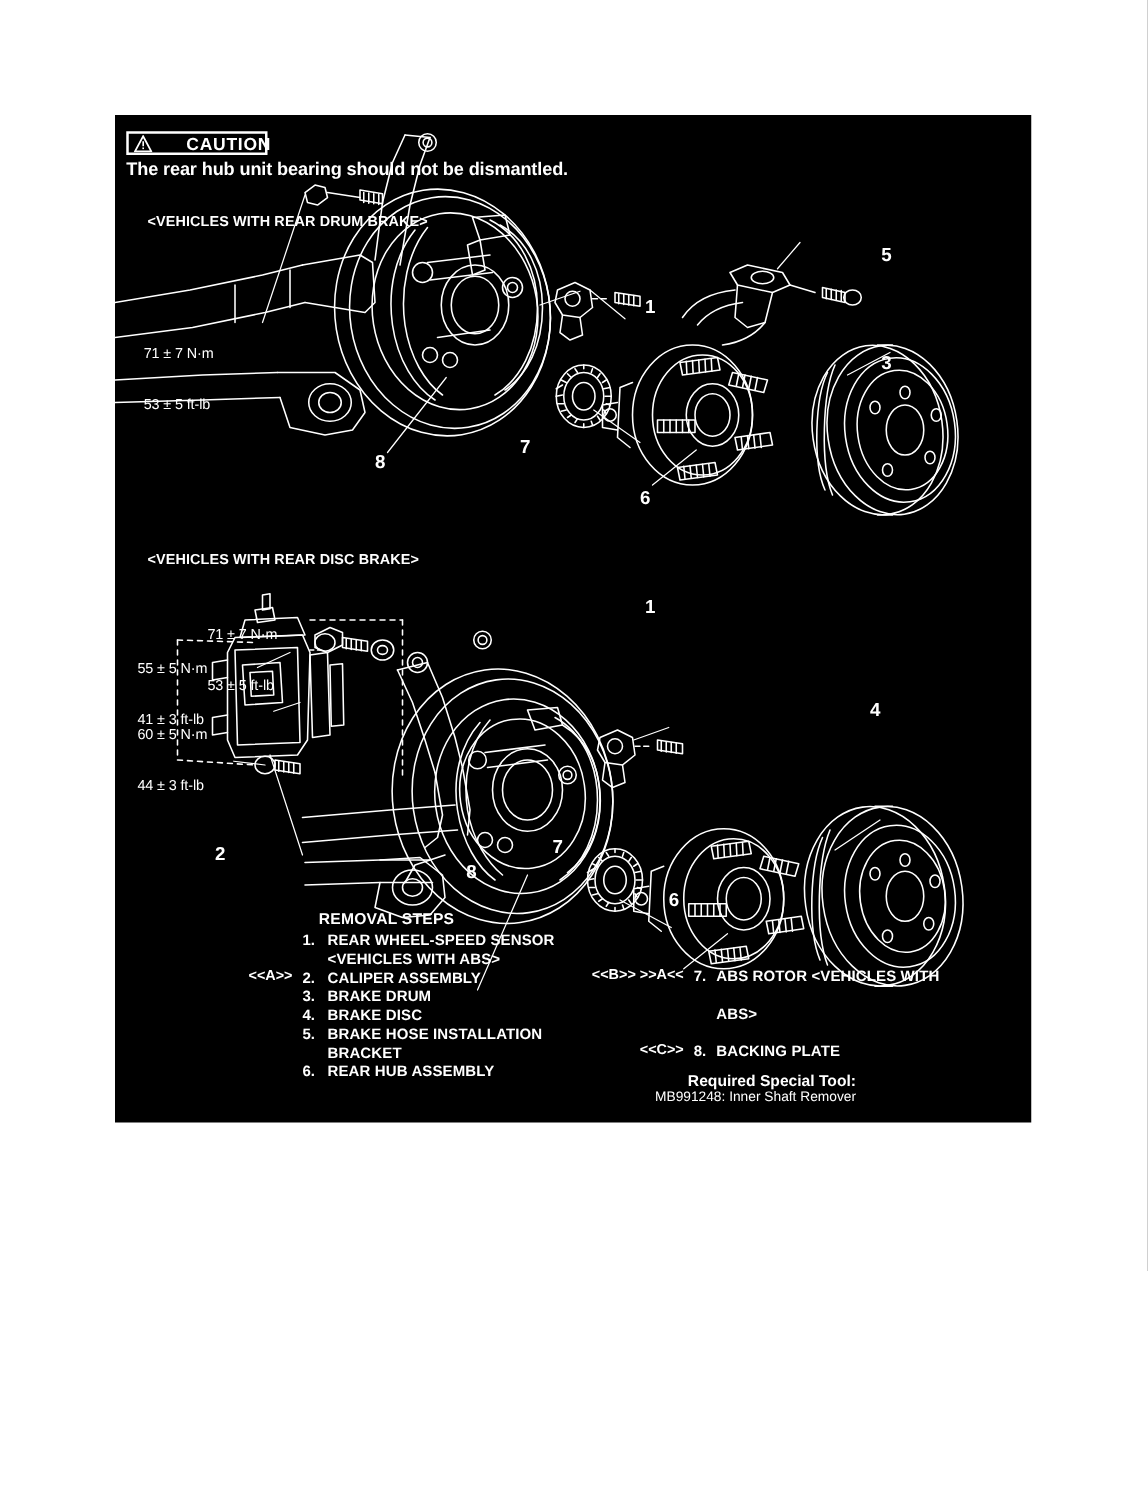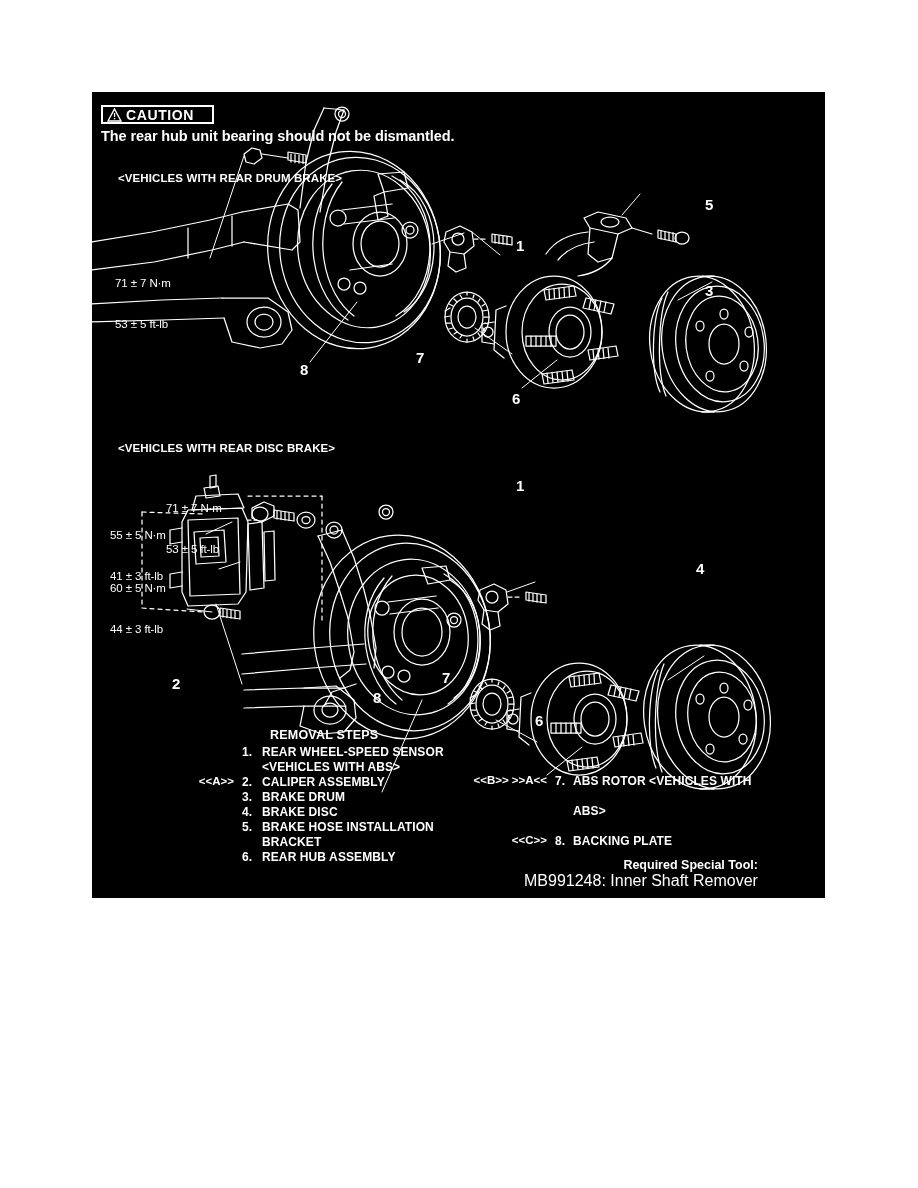--- a/index.html
+++ b/index.html
@@ -41,20 +41,21 @@
     position: absolute;
     left: 9px;
     top: 13px;
     height: 19px;
     border: 2px solid #ffffff;
     display: flex;
     align-items: center;
     padding: 0 6px 0 4px;
     box-sizing: border-box;
     width: 113px;
+    gap: 23px;
   }
   #caution-label {
     font-size: 14px;
     font-weight: bold;
     color: #ffffff;
     letter-spacing: 0.6px;
     margin-left: 4px;
   }
   .warn-tri { display: block; }
   #caution-text {
@@ -101,21 +102,21 @@
     font-size: 12px;
     font-weight: bold;
     letter-spacing: 0.1px;
   }
   .tool-title {
     font-size: 12.5px;
     font-weight: bold;
     text-align: right;
   }
   .tool-text {
-    font-size: 16px;
+    font-size: 11px;
   }
   svg { display: block; }
   #art { position: absolute; left: 0; top: 0; }
 </style>
 </head>
 <body>
 
 <div id="page">
 
   <div id="panel">
@@ -480,21 +481,21 @@
     <div class="txt num" style="left:324px; top:257px;">7</div>
     <div class="txt num" style="left:420px; top:298px;">6</div>
 
     <div class="txt num" style="left:424px; top:385px;">1</div>
     <div class="txt num" style="left:80px; top:583px;">2</div>
     <div class="txt num" style="left:604px; top:468px;">4</div>
     <div class="txt num" style="left:281px; top:597px;">8</div>
     <div class="txt num" style="left:350px; top:577px;">7</div>
     <div class="txt num" style="left:443px; top:620px;">6</div>
 
-    <div style="position:absolute; left:178px; top:636px;text-align:right;">
+    <div style="position:absolute; left:163px; top:636px;text-align:right;">
       <div class="steps-title">REMOVAL STEPS</div>
     </div>
 
     <div style="position:absolute; left:70px; top:653px; width:300px;">
       <div style="display:grid; grid-template-columns:72px 28px 1fr; row-gap:1px; align-items:start;">
         <span class="step-mark"></span>
         <span class="step-no" style="padding-left:8px;">1.</span>
         <span class="step-label">REAR WHEEL-SPEED SENSOR</span>
 
         <span class="step-mark"></span>

